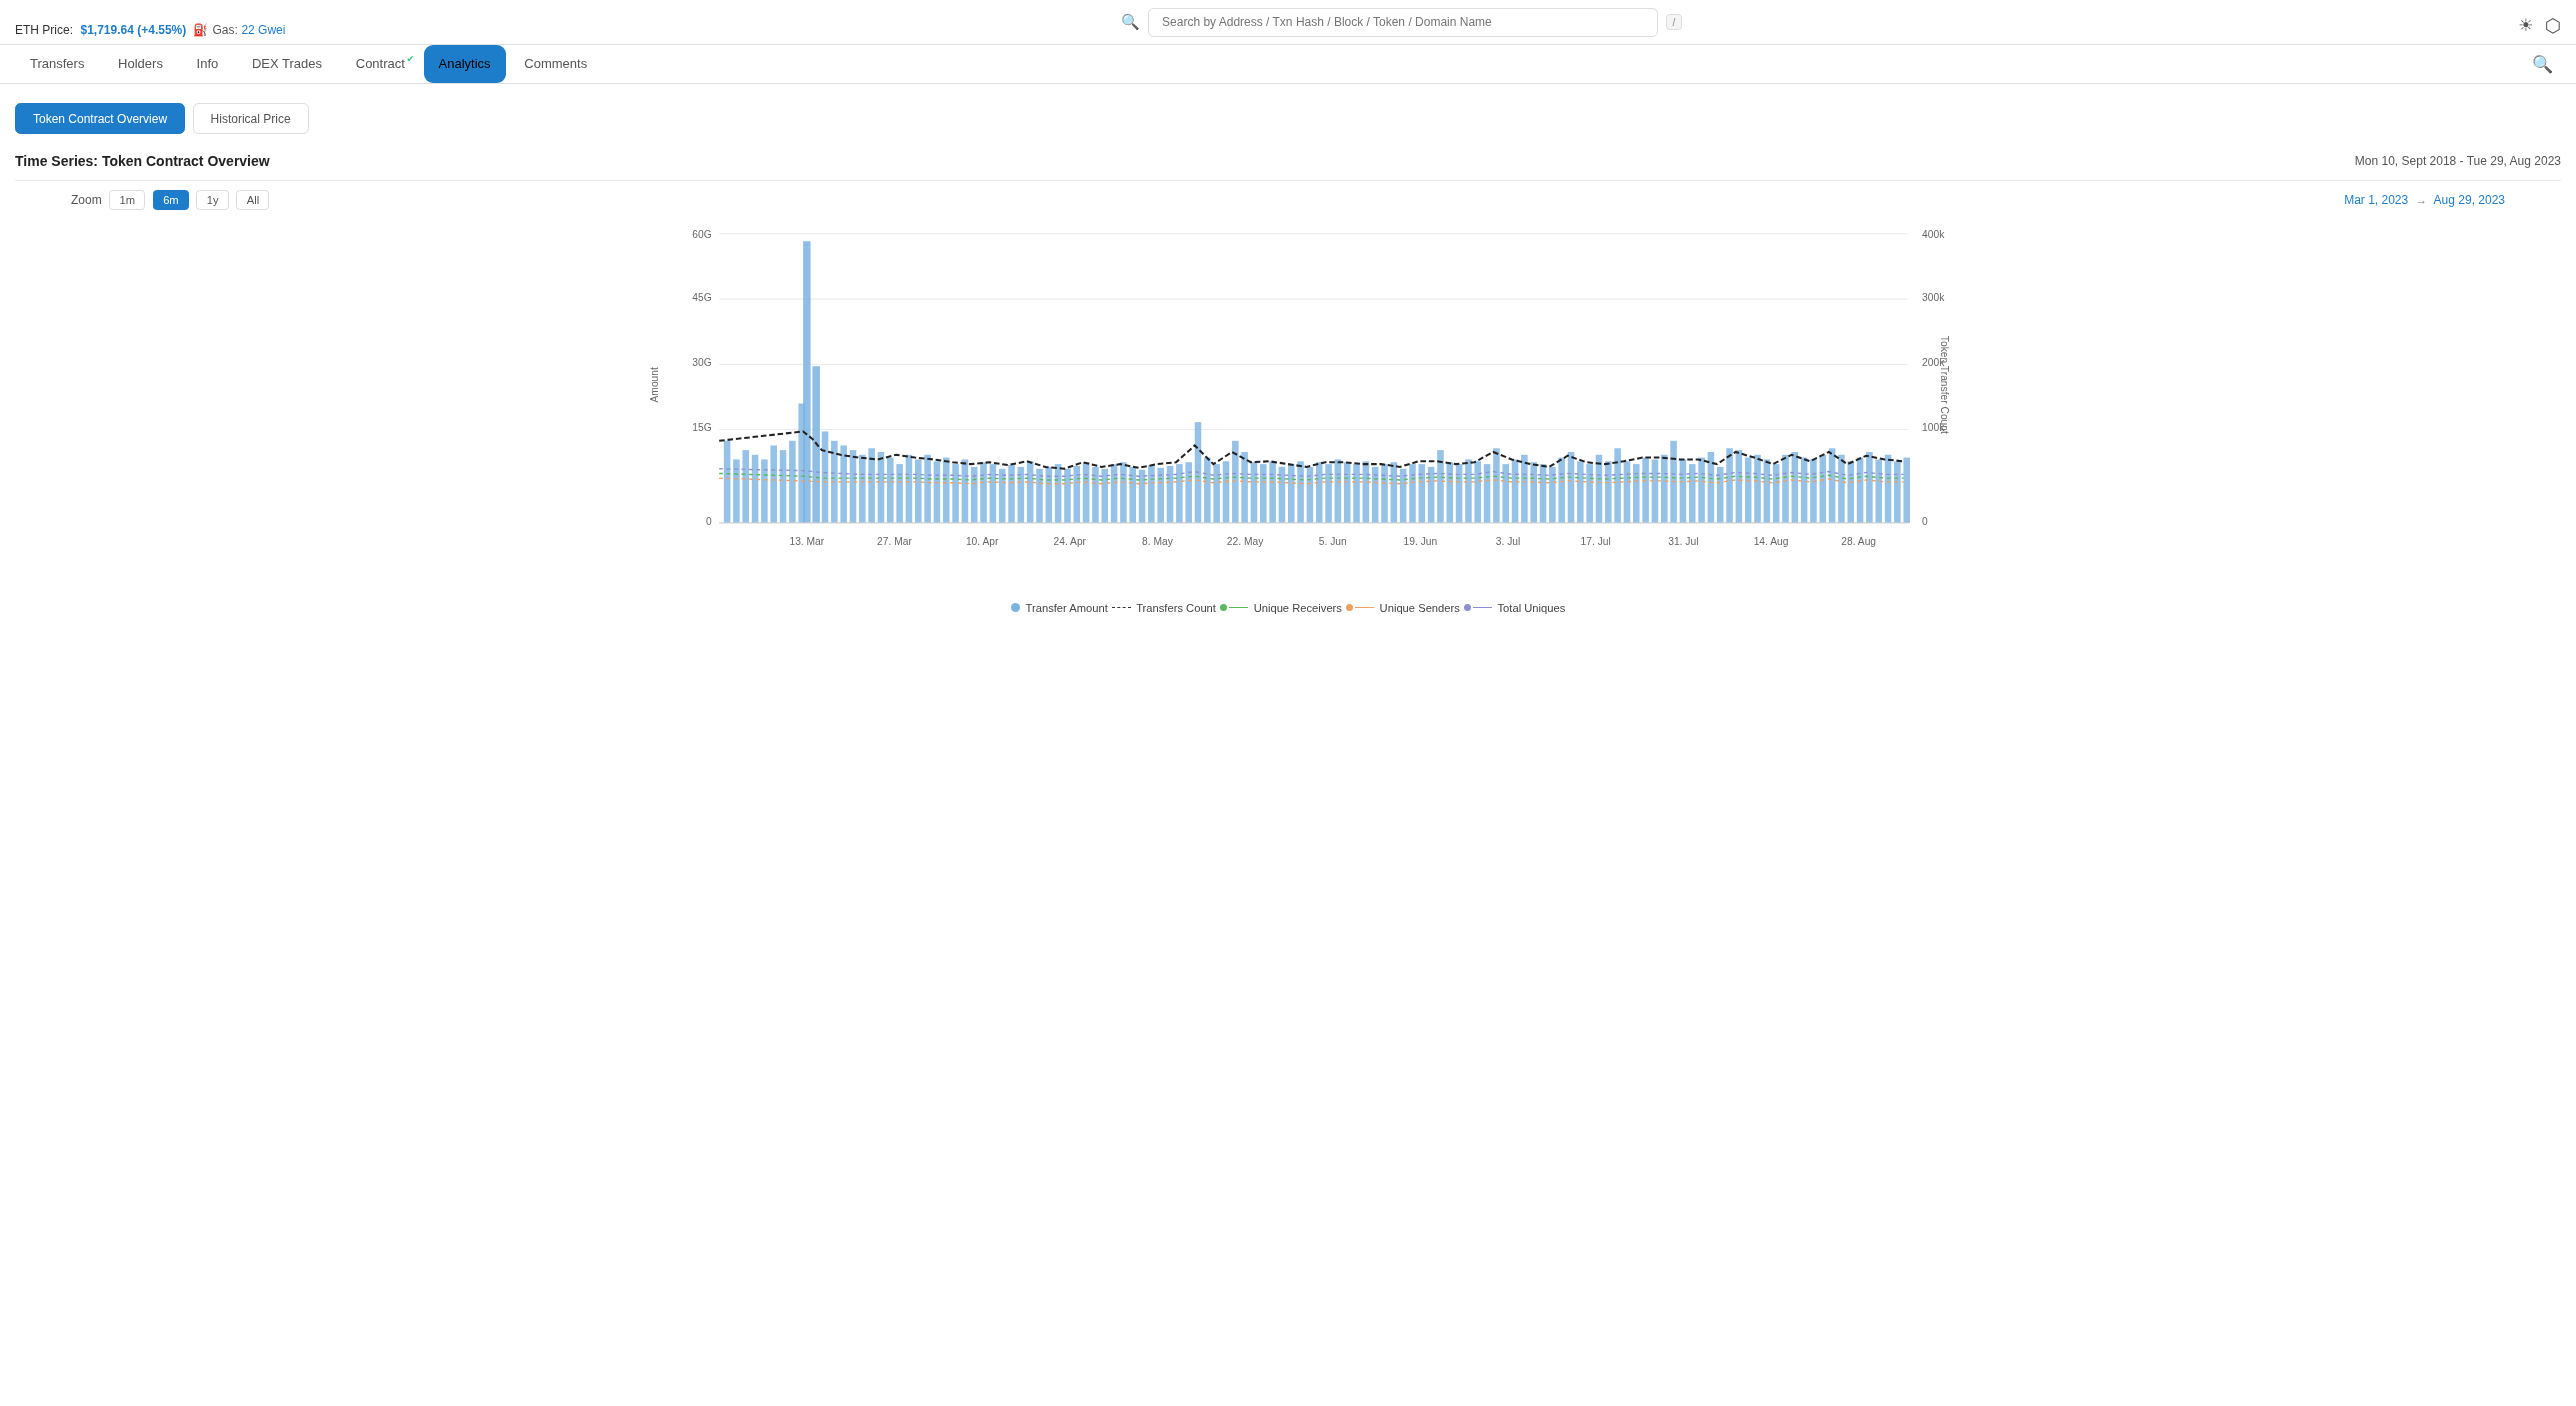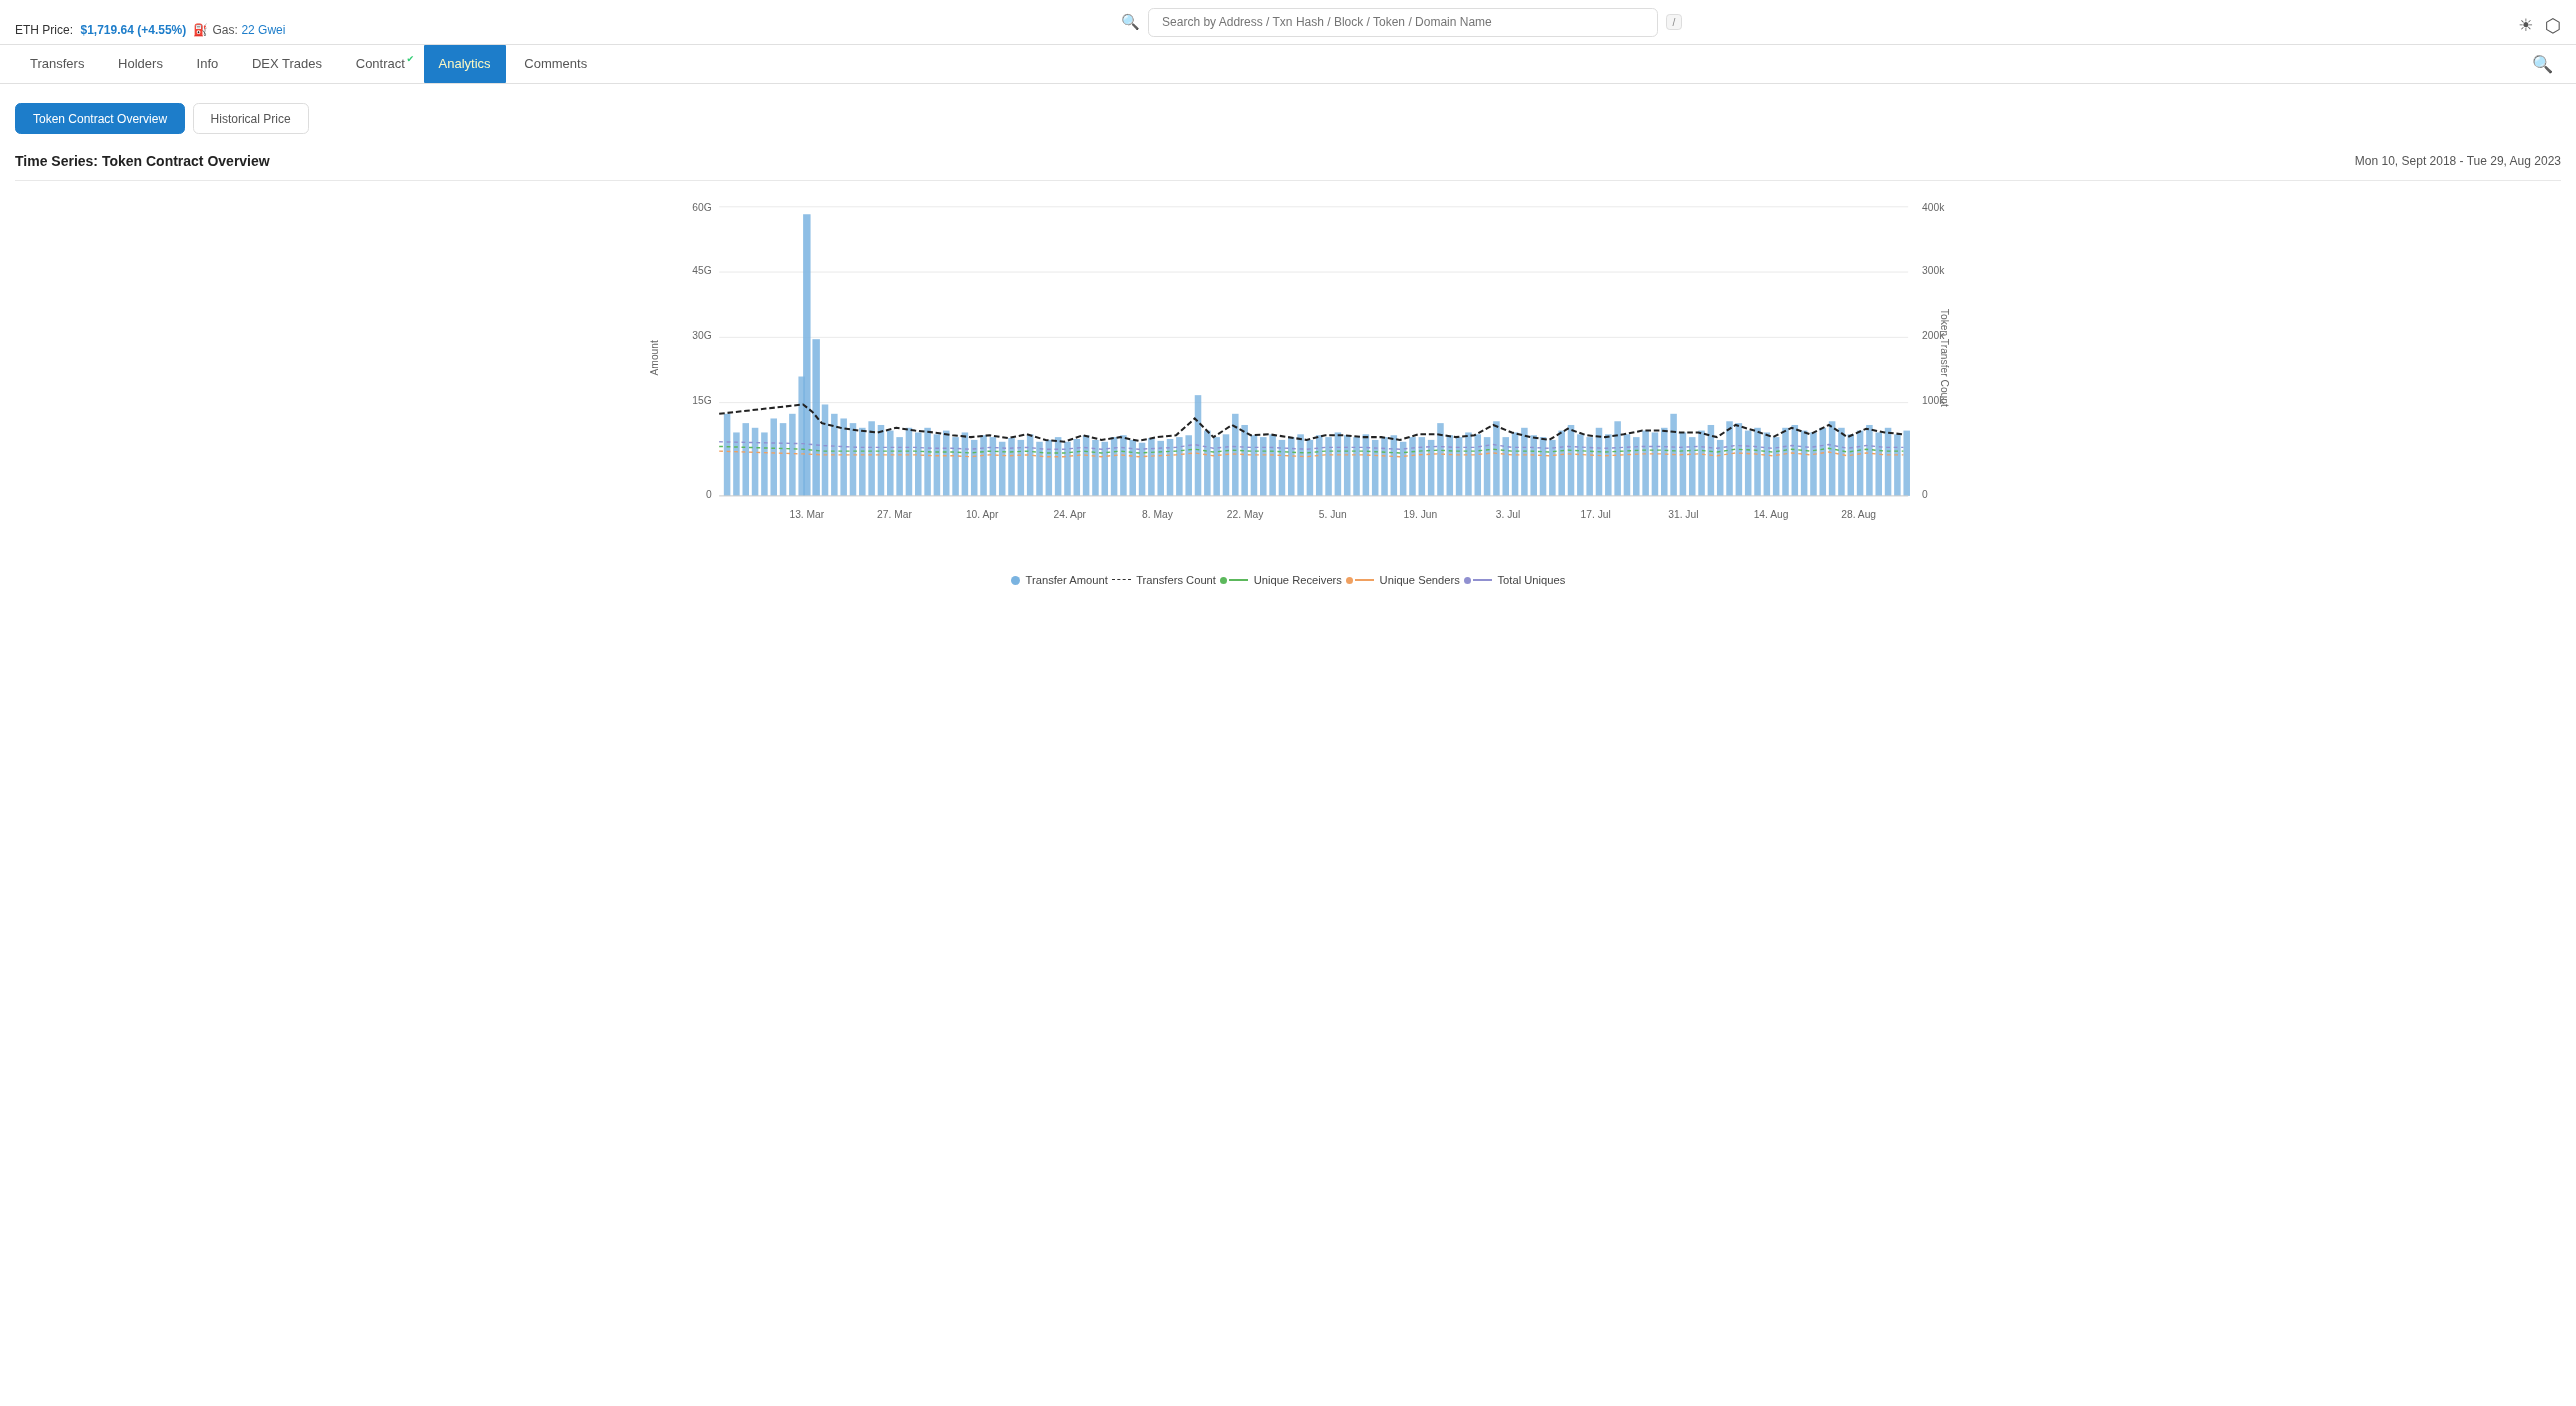--- a/index.html
+++ b/index.html
@@ -28,21 +28,21 @@
     
     .tabbar {
       display: flex; align-items: center; padding: 0 15px;
       border-bottom: 0.9px solid #e0e0e0; background: #fff; gap: 3.7px;
     }
     .tab {
       padding: 11.2px 15px; cursor: pointer; font-size: 13px; color: #555;
       border: none; background: none; border-bottom: 1.9px solid transparent;
       white-space: nowrap; position: relative;
     }
-    .tab.active { background: #1d7dca; color: #fef9c3; border-radius: 1px; border-bottom: 1.9px solid transparent; }
+    .tab.active { background: #1d7dca; color: #000000; border-radius: 9px; border-bottom: 1.9px solid transparent; }
     .tab .verified { color: #2ecc71; font-size: 9.3px; position: absolute; top: 7.5px; right: 5.6px; }
     .tab-search { margin-left: auto; font-size: 17px; color: #555; cursor: pointer; padding: 7.5px; }
 
     
     .main { padding: 18.7px 15px; }
 
     
     .subtabs { display: flex; gap: 7.5px; margin-bottom: 18.7px; }
     .subtab-btn {
       padding: 7.5px 17px; border-radius: 5.6px; border: 0.9px solid #ddd;
@@ -141,20 +141,34 @@
     <button class="subtab-btn">Historical Price</button>
   </div>
 
   <div class="ts-header">
     <span class="ts-title">Time Series: Token Contract Overview</span>
     <span class="ts-range">Mon 10, Sept 2018 - Tue 29, Aug 2023</span>
   </div>
 
   <div class="chart-wrapper">
 
+    <div class="zoom-controls">
+      <div class="zoom-left">
+        <span class="zoom-label">Zoom</span>
+        <button class="zoom-btn">1m</button>
+        <button class="zoom-btn active">6m</button>
+        <button class="zoom-btn">1y</button>
+        <button class="zoom-btn">All</button>
+      </div>
+      <div class="zoom-right">
+        <span class="blue">Mar 1, 2023</span>
+        <span style="margin:0 3.7px;">→</span>
+        <span class="blue">Aug 29, 2023</span>
+      </div>
+    </div>
 
     <div class="chart-area">
       <svg class="chart-svg" viewBox="0 0 1380 400" style="height:373px;font-size:14px">
 
         <text x="72" y="22" text-anchor="end" font-size="11" fill="#666">60G</text>
         <text x="72" y="90" text-anchor="end" font-size="11" fill="#666">45G</text>
         <text x="72" y="160" text-anchor="end" font-size="11" fill="#666">30G</text>
         <text x="72" y="230" text-anchor="end" font-size="11" fill="#666">15G</text>
         <text x="72" y="330" text-anchor="end" font-size="11" fill="#666">0</text>
 

